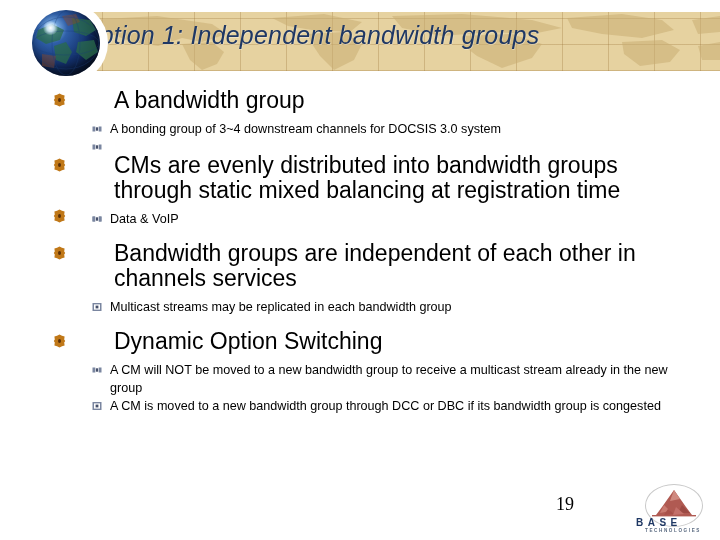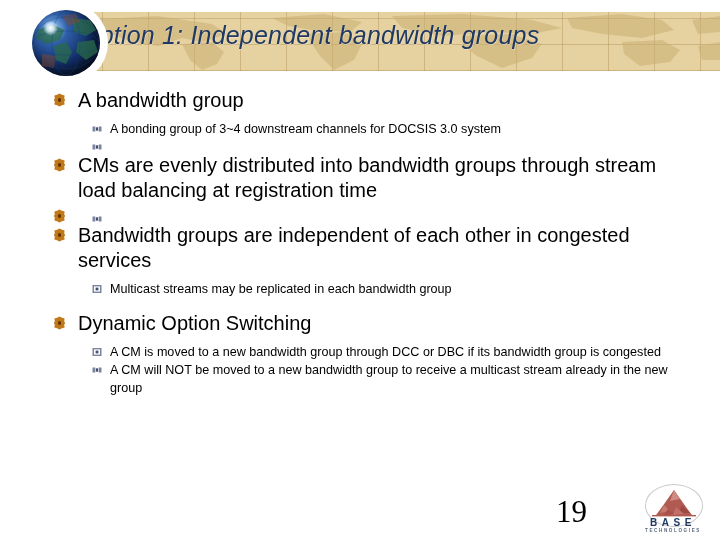--- a/index.html
+++ b/index.html
@@ -104,23 +104,23 @@
   
   #content {
     position: absolute;
     left: 0;
     top: 88px;
     width: 720px;
   }
 
   .lvl1 {
     position: relative;
-    padding-left: 78px;
+    padding-left: 114px;
     padding-right: 22px;
-    font-size: 20px;
+    font-size: 23px;
     line-height: 25px;
     color: #000000;
     margin-bottom: 1px;
   }
   .lvl1 > .b1 {
     position: absolute;
     left: 53px;
     top: 5px;
     width: 13px;
     height: 14px;
@@ -147,21 +147,21 @@
   .gap-sm { height: 6px; }
   .gap-md { height: 13px; }
   .gap-lg { height: 15px; }
 
   
   #page-number {
     position: absolute;
     left: 556px;
     top: 494px;
     font-family: "Liberation Serif", serif;
-    font-size: 31px;
+    font-size: 18px;
     color: #000000;
   }
 
   #logo {
     position: absolute;
     left: 636px;
     top: 484px;
     width: 74px;
     height: 52px;
   }
@@ -175,21 +175,20 @@
     border-radius: 50%;
     overflow: hidden;
     background: #ffffff;
   }
   #logo-circle svg { position:absolute; left:0; top:0; width:100%; height:100%; }
   #logo-word {
     position: absolute;
     left: 0;
     top: 33px;
     width: 74px;
-    text-align: center;
     font-size: 10px;
     font-weight: bold;
     letter-spacing: 4.5px;
     color: #1f3864;
   }
   #logo-sub {
     position: absolute;
     left: 0;
     top: 44px;
     width: 74px;
@@ -285,21 +284,21 @@
 
   <div class="gap-lg"></div>
 
   <div class="lvl1">
     <span class="b1">
       <svg viewBox="0 0 13 14">
           <path d="M6.5 0.6 L9 1.8 L11.6 2.6 L11.2 5.4 L12.2 7 L11.2 8.6 L11.6 11.4 L9 12.2 L6.5 13.4 L4 12.2 L1.4 11.4 L1.8 8.6 L0.8 7 L1.8 5.4 L1.4 2.6 L4 1.8 Z" fill="#c07818"></path>
           <ellipse cx="6.5" cy="7" rx="1.5" ry="2.1" fill="#5a3008"></ellipse>
         </svg>
     </span>
-    <span>CMs are evenly distributed into bandwidth groups through stream load balancing at registration time</span>
+    <span>CMs are evenly distributed into bandwidth groups through static mixed balancing at registration time</span>
   </div>
 
   <div class="lvl1">
     <span class="b1">
       <svg viewBox="0 0 13 14">
           <path d="M6.5 0.6 L9 1.8 L11.6 2.6 L11.2 5.4 L12.2 7 L11.2 8.6 L11.6 11.4 L9 12.2 L6.5 13.4 L4 12.2 L1.4 11.4 L1.8 8.6 L0.8 7 L1.8 5.4 L1.4 2.6 L4 1.8 Z" fill="#c07818"></path>
           <ellipse cx="6.5" cy="7" rx="1.5" ry="2.1" fill="#5a3008"></ellipse>
         </svg>
     </span>
   </div>
@@ -309,31 +308,41 @@
   <div class="lvl2">
     <span class="b2">
       <svg viewBox="0 0 10 10">
           <rect x="0.5" y="2.5" width="9" height="5" fill="#7a86a0"></rect>
           <rect x="3.3" y="0.6" width="3.4" height="8.8" fill="#ffffff"></rect>
           <rect x="3.9" y="3.3" width="2.2" height="3.4" fill="#46506a"></rect>
         </svg>
     </span>
   </div>
 
+  <div class="lvl2">
+    <span class="b2">
+      <svg viewBox="0 0 10 10">
+          <rect x="0.5" y="2.5" width="9" height="5" fill="#7a86a0"></rect>
+          <rect x="3.3" y="0.6" width="3.4" height="8.8" fill="#ffffff"></rect>
+          <rect x="3.9" y="3.3" width="2.2" height="3.4" fill="#46506a"></rect>
+        </svg>
+    </span>
+    <span>Data &amp; VoIP</span>
+  </div>
 
   <div class="gap-md"></div>
 
   <div class="lvl1">
     <span class="b1">
       <svg viewBox="0 0 13 14">
           <path d="M6.5 0.6 L9 1.8 L11.6 2.6 L11.2 5.4 L12.2 7 L11.2 8.6 L11.6 11.4 L9 12.2 L6.5 13.4 L4 12.2 L1.4 11.4 L1.8 8.6 L0.8 7 L1.8 5.4 L1.4 2.6 L4 1.8 Z" fill="#c07818"></path>
           <ellipse cx="6.5" cy="7" rx="1.5" ry="2.1" fill="#5a3008"></ellipse>
         </svg>
     </span>
-    <span>Bandwidth groups are independent of each other in congested services</span>
+    <span>Bandwidth groups are independent of each other in channels services</span>
   </div>
 
   <div class="gap-sm"></div>
 
   <div class="lvl2">
     <span class="b2">
       <svg viewBox="0 0 10 10">
           <rect x="0.5" y="1" width="9" height="8" fill="#7a86a0"></rect>
           <rect x="2" y="2.4" width="6" height="5.2" fill="#ffffff"></rect>
           <rect x="3.6" y="3.6" width="2.8" height="2.8" fill="#46506a"></rect>
@@ -352,37 +361,37 @@
         </svg>
     </span>
     <span>Dynamic Option Switching</span>
   </div>
 
   <div class="gap-sm"></div>
 
   <div class="lvl2">
     <span class="b2">
       <svg viewBox="0 0 10 10">
+          <rect x="0.5" y="2.5" width="9" height="5" fill="#7a86a0"></rect>
+          <rect x="3.3" y="0.6" width="3.4" height="8.8" fill="#ffffff"></rect>
+          <rect x="3.9" y="3.3" width="2.2" height="3.4" fill="#46506a"></rect>
+        </svg>
+    </span>
+    <span>A CM will NOT be moved to a new bandwidth group to receive a multicast stream already in the new group</span>
+  </div>
+
+  <div class="lvl2">
+    <span class="b2">
+      <svg viewBox="0 0 10 10">
           <rect x="0.5" y="1" width="9" height="8" fill="#7a86a0"></rect>
           <rect x="2" y="2.4" width="6" height="5.2" fill="#ffffff"></rect>
           <rect x="3.6" y="3.6" width="2.8" height="2.8" fill="#46506a"></rect>
         </svg>
     </span>
     <span>A CM is moved to a new bandwidth group through DCC or DBC if its bandwidth group is congested</span>
-  </div>
-
-  <div class="lvl2">
-    <span class="b2">
-      <svg viewBox="0 0 10 10">
-          <rect x="0.5" y="2.5" width="9" height="5" fill="#7a86a0"></rect>
-          <rect x="3.3" y="0.6" width="3.4" height="8.8" fill="#ffffff"></rect>
-          <rect x="3.9" y="3.3" width="2.2" height="3.4" fill="#46506a"></rect>
-        </svg>
-    </span>
-    <span>A CM will NOT be moved to a new bandwidth group to receive a multicast stream already in the new group</span>
   </div>
 
 </div>
 
 <div id="page-number">19</div>
 
 <div id="logo">
   <div id="logo-circle">
     <svg viewBox="0 0 56 41" preserveAspectRatio="none">
       <g>

